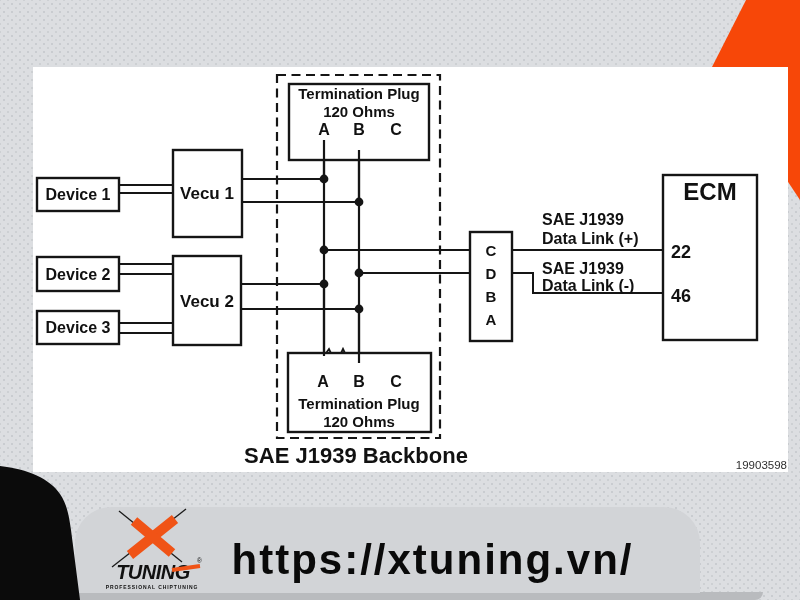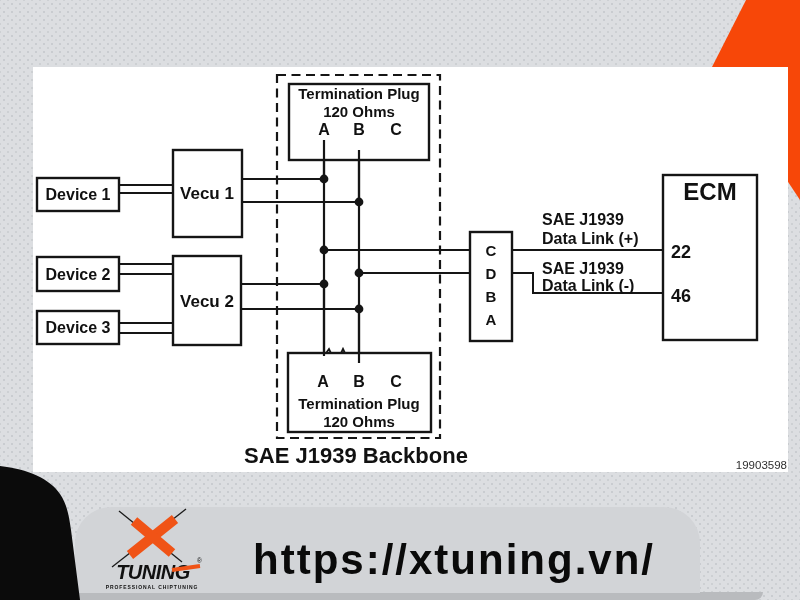--- a/index.html
+++ b/index.html
@@ -17,21 +17,21 @@
   
   .orange-shape{
     left:0;top:0;width:800px;height:600px;z-index:1;
     background:#f74708;
     clip-path:polygon(746px 0px, 800px 0px, 800px 200px, 712px 67px);
   }
   
   .footer-shadow{left:60px;top:592px;width:703px;height:8px;background:#b9bbbe;border-radius:0 0 8px 8px;z-index:2;}
   .footer-bar{left:75px;top:507px;width:625px;height:86px;background:#d2d4d7;border-radius:36px 36px 0 0;z-index:3;}
   .footer-url{
-    left:210px;top:539px;width:445px;text-align:right;z-index:4;
+    left:210px;top:539px;width:445px;text-align:center;z-index:4;
     font-weight:bold;font-size:42px;line-height:1;letter-spacing:2px;color:#0a0a0a;
   }
   .logo-svg{left:90px;top:505px;width:120px;height:95px;z-index:6;}
   .black-shape-svg{left:0;top:440px;width:120px;height:160px;z-index:5;}
   
   .panel{left:33px;top:67px;width:755px;height:405px;background:#ffffff;z-index:6;}
   .diagram-svg{left:0;top:0;width:800px;height:600px;z-index:7;pointer-events:none;}
   .diagram-svg text{font-family:"Liberation Sans",sans-serif;font-weight:bold;fill:#111;}
   .diagram-svg text.pn{font-weight:normal;fill:#2f2f2f;}
   .logo-svg text{font-family:"Liberation Sans",sans-serif;fill:#101010;}

